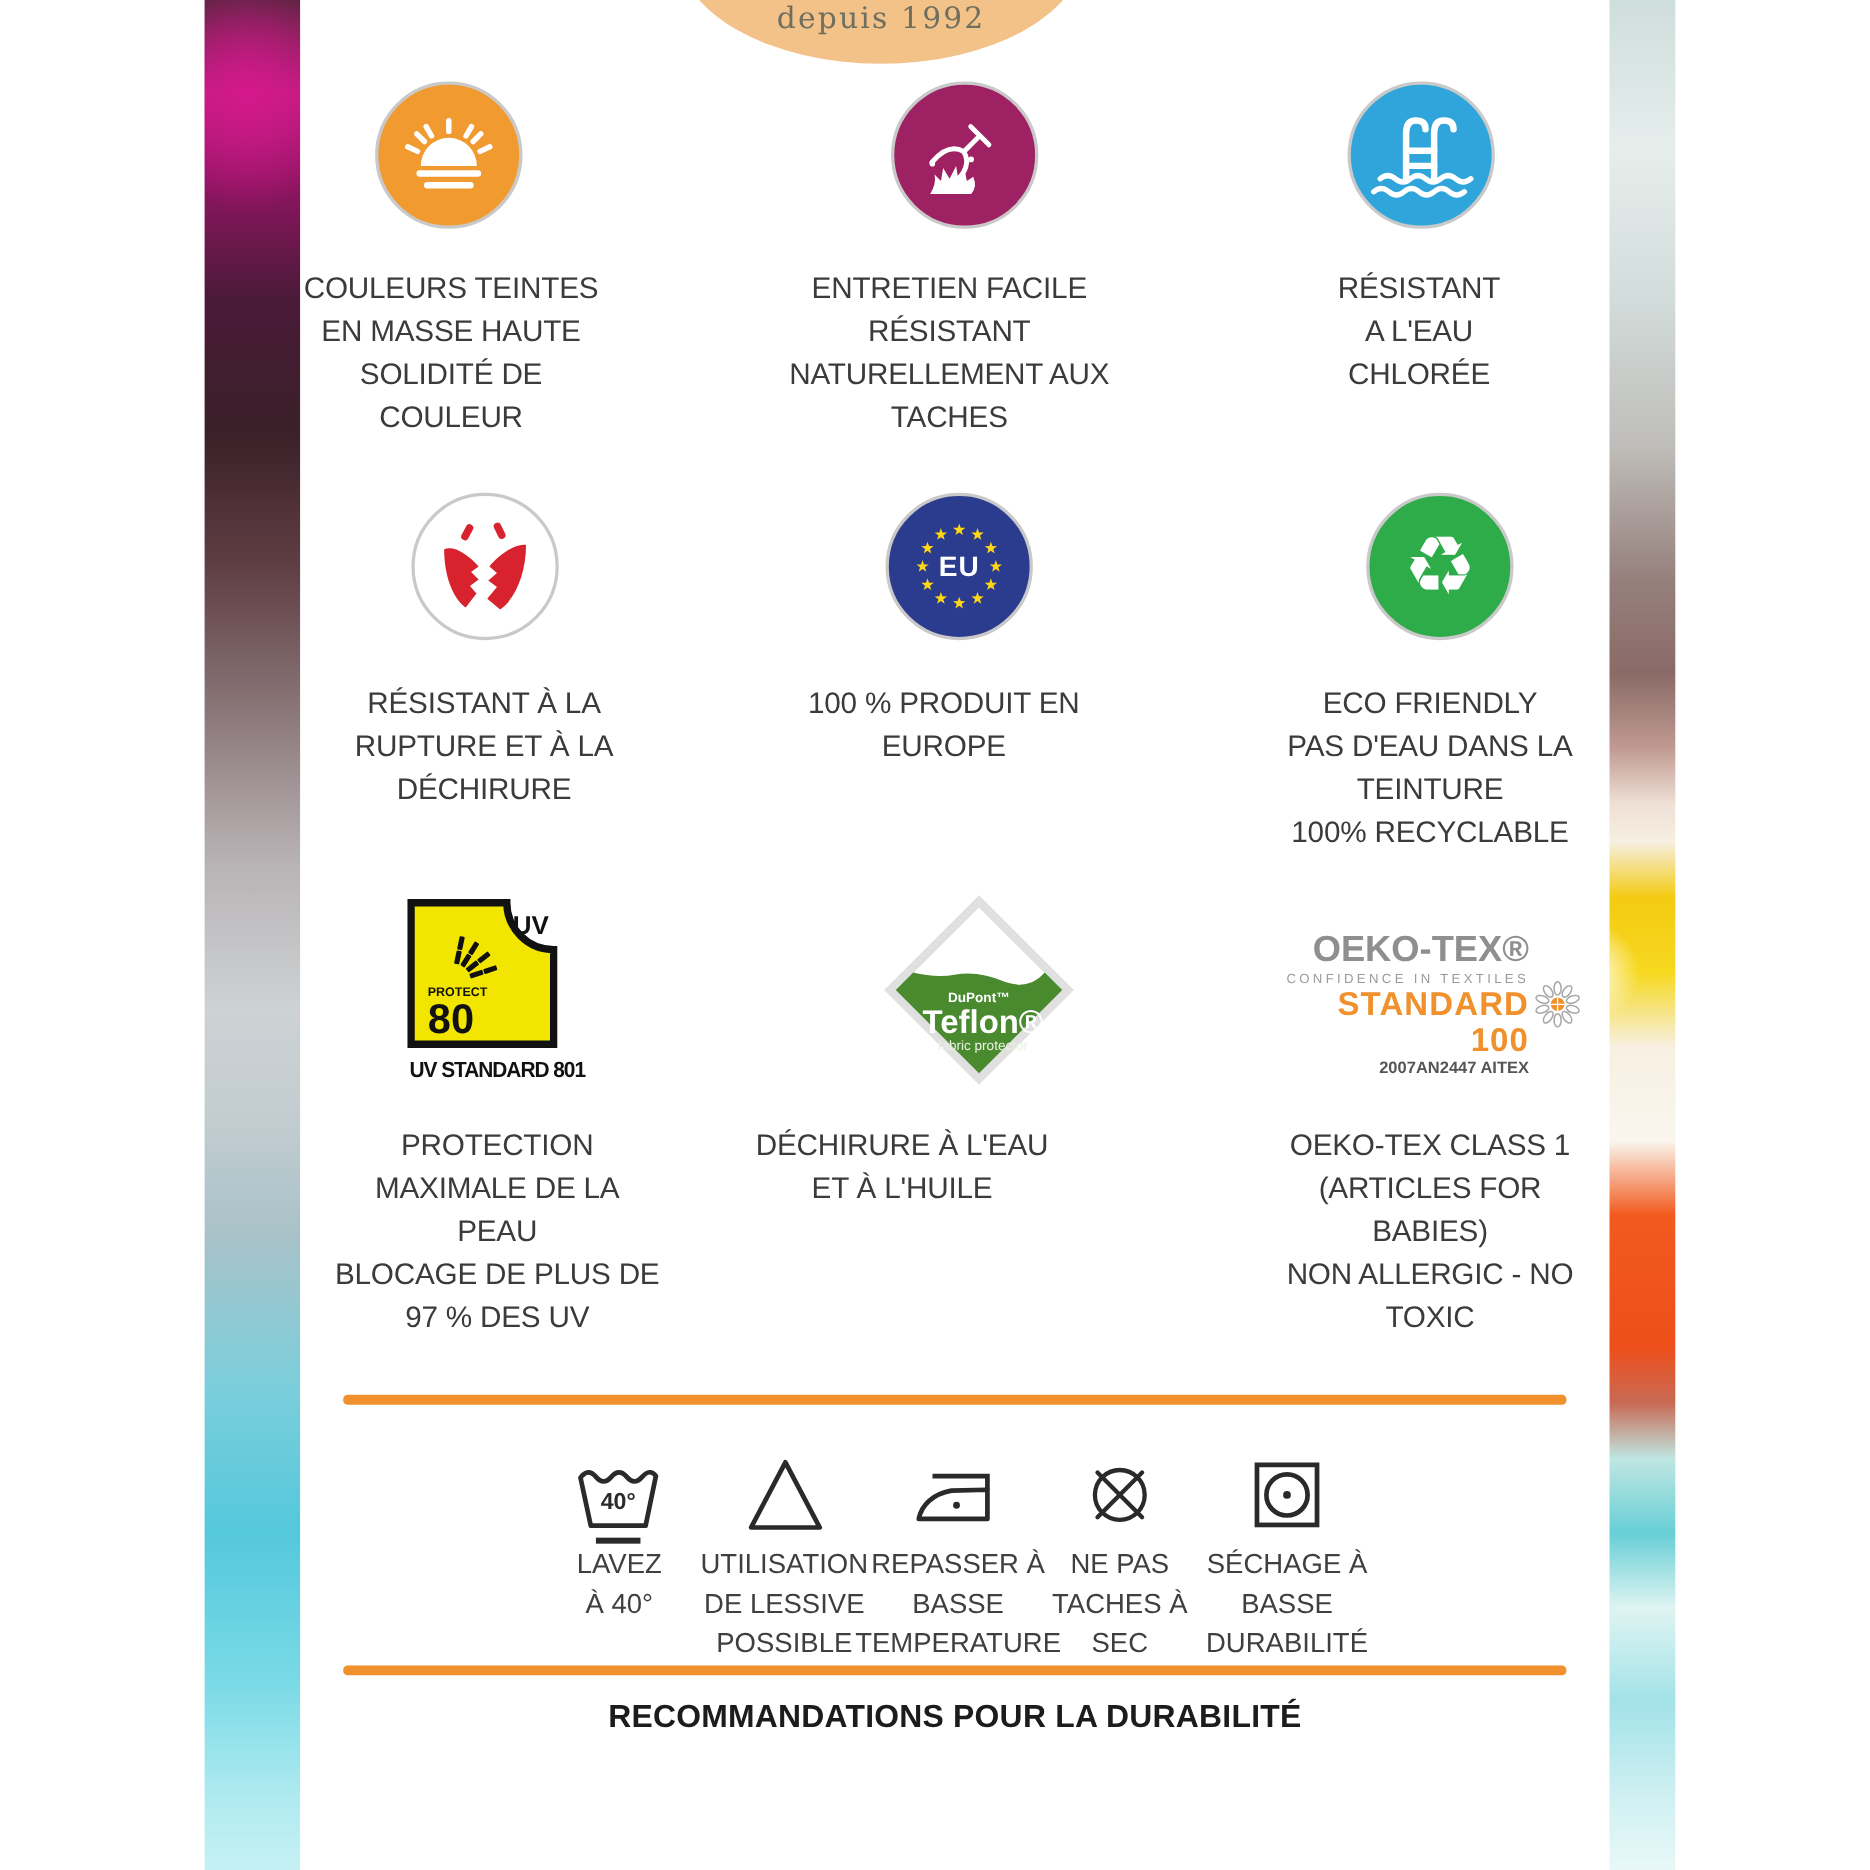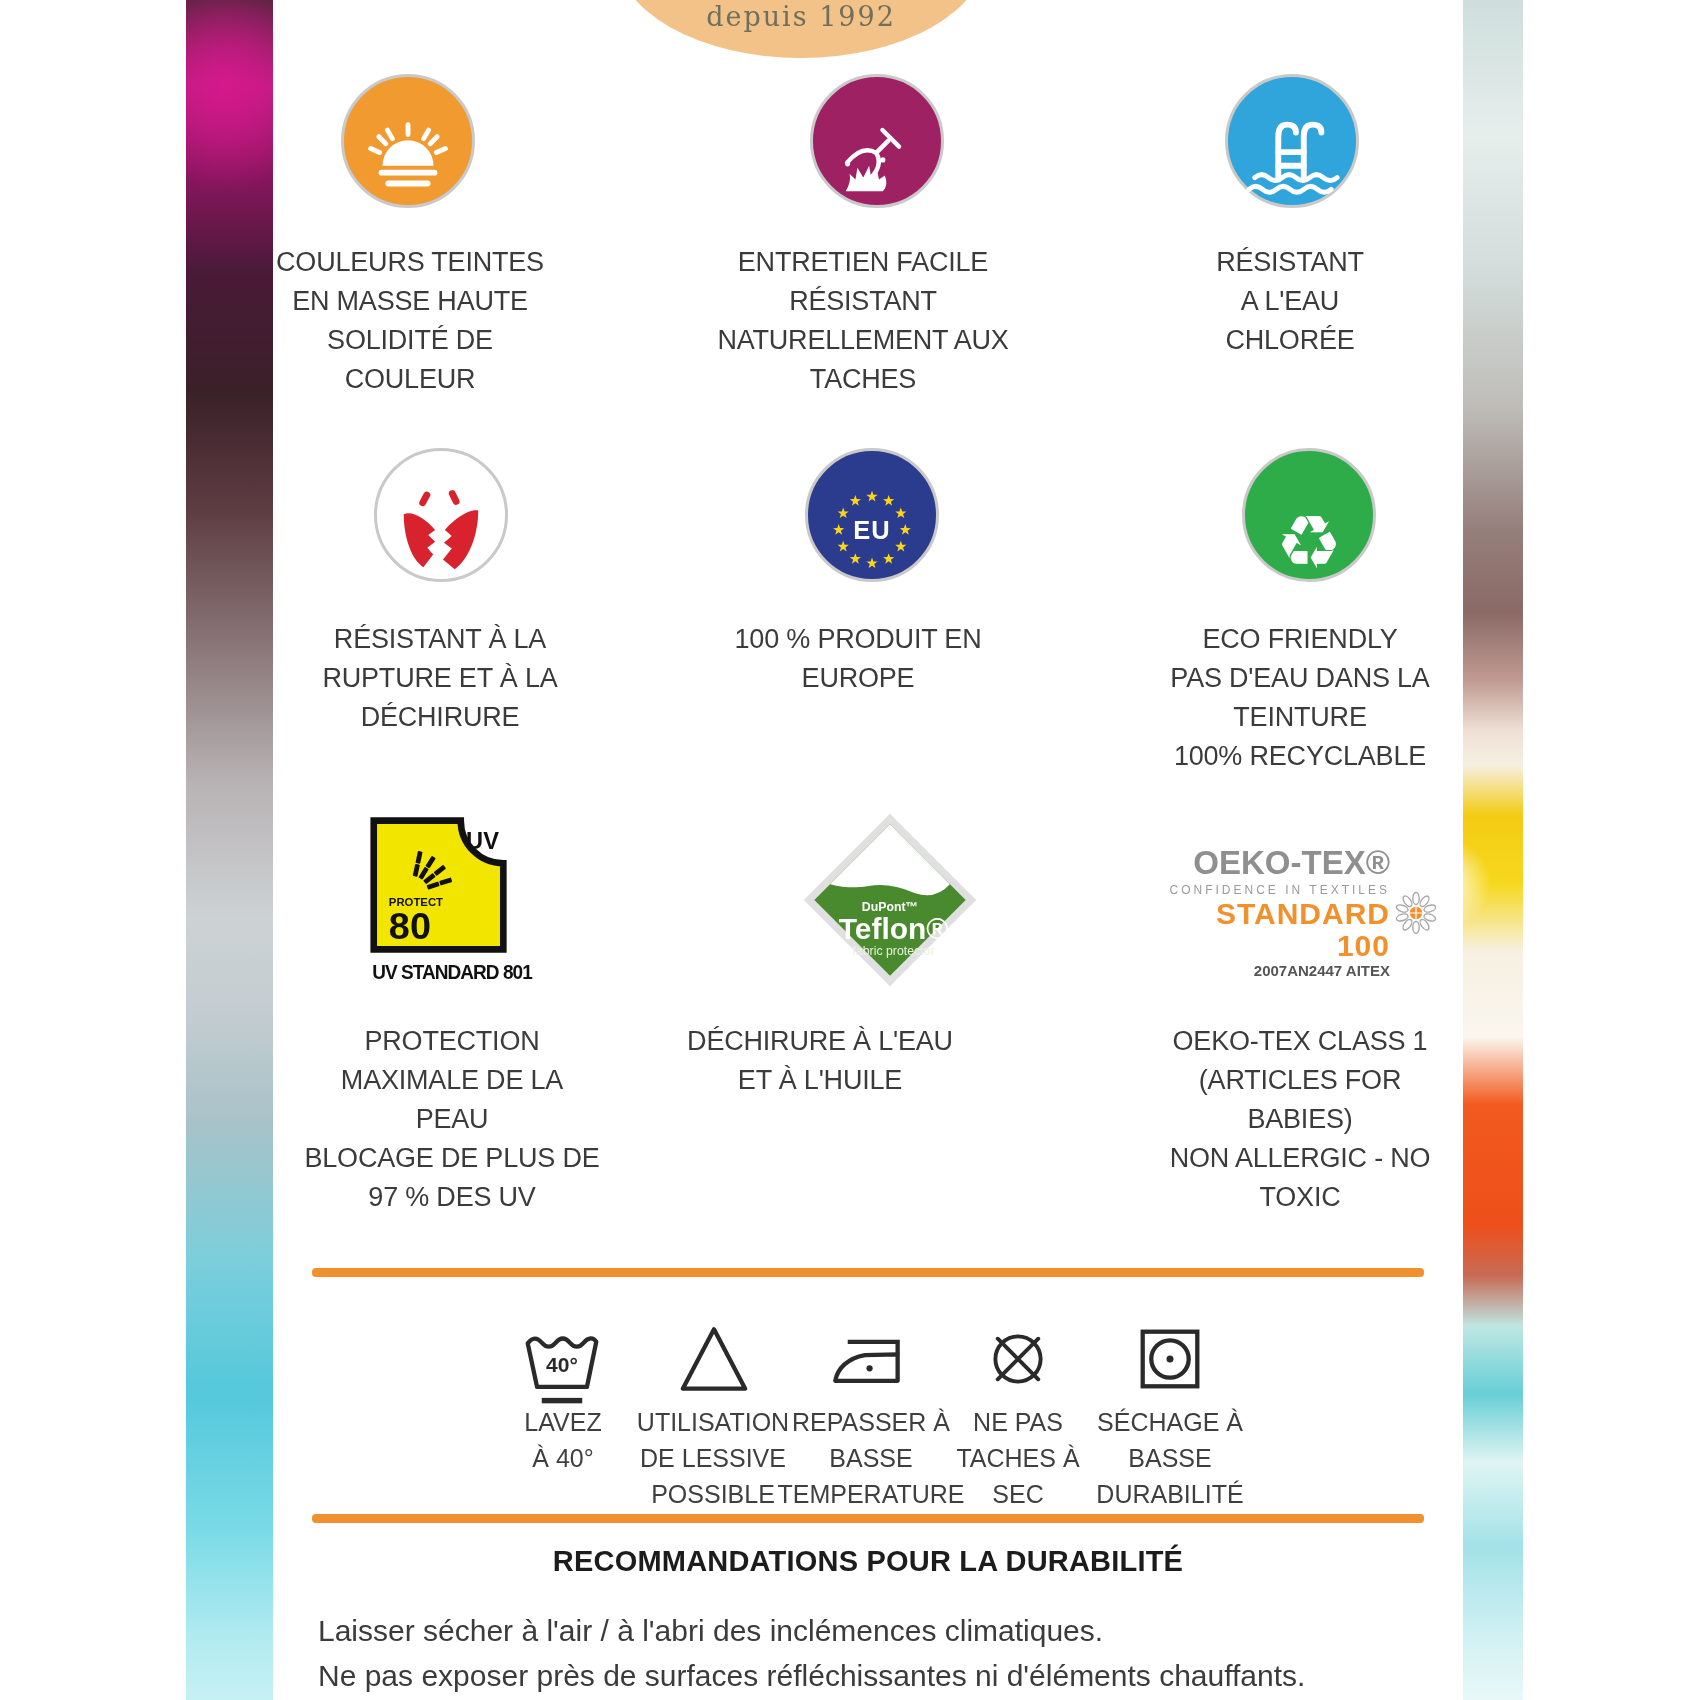--- a/index.html
+++ b/index.html
@@ -23,21 +23,21 @@
   .card{position:absolute;left:273px;top:0;width:1190px;height:1700px;background:#fff;}
   
   .brand-ellipse{position:absolute;left:616px;top:-152px;width:370px;height:210px;
     background:#F2C289;border-radius:50%;}
   .brand-tagline{position:absolute;bottom:26px;width:100%;text-align:center;
     font-family:"DejaVu Serif",serif;font-size:27px;color:#6F6F5F;
     letter-spacing:2px;}
   
   .cell{position:absolute;transform:translateX(-50%);}
   .icon-circle{width:134px;height:134px;border-radius:50%;border:3px solid #C9C9C9;
-    display:flex;align-items:flex-end;justify-content:center;box-sizing:border-box;}
+    display:flex;align-items:center;justify-content:center;box-sizing:border-box;}
   .caption{position:absolute;transform:translateX(-50%);white-space:pre-line;text-align:center;
     font-size:27px;line-height:39px;color:#3B3B3B;width:400px;letter-spacing:-.2px;}
   svg text{font-family:"Liberation Sans",sans-serif;}
   .recycle-glyph{font-size:74px;color:#fff;line-height:1;font-family:"DejaVu Sans",sans-serif;}
   
   .uv-standard{font-size:20px;font-weight:bold;color:#111;margin-top:2px;text-align:center;
     letter-spacing:-1px;transform:scaleX(.95);}
   
   .oeko{position:absolute;left:1155px;top:846px;width:235px;text-align:right;}
   .oeko-name{font-size:33px;font-weight:bold;color:#8F8F8F;line-height:34px;}
@@ -299,18 +299,14 @@
   <div class="care-label" style="left:1018px">NE PAS
 TACHES À
 SEC</div>
   <div class="care-label" style="left:1170px">SÉCHAGE À
 BASSE
 DURABILITÉ</div>
 
   <div class="rule" style="top:1514px"></div>
 
   <div class="reco-title">RECOMMANDATIONS POUR LA DURABILITÉ</div>
-  <div class="reco-body">
-    <p>Laisser sécher à l'air / à l'abri des inclémences climatiques.</p>
-    <p>Ne pas exposer près de surfaces réfléchissantes ni d'éléments chauffants.</p>
-  </div>
 
 </div>
 
 </body></html>

